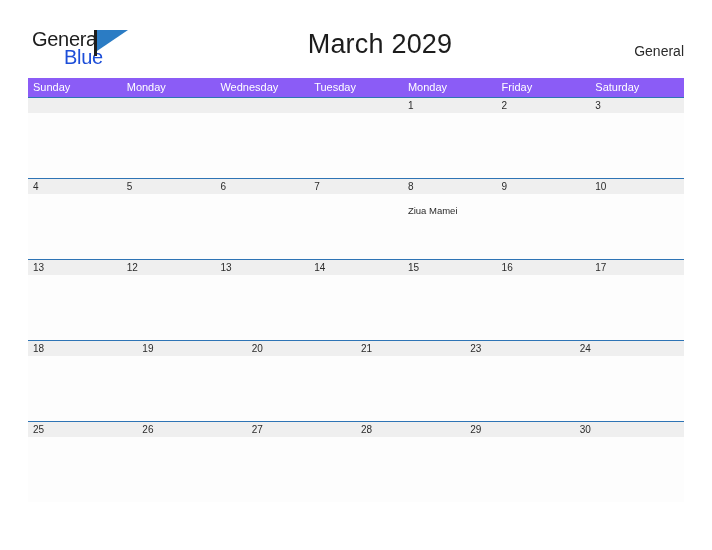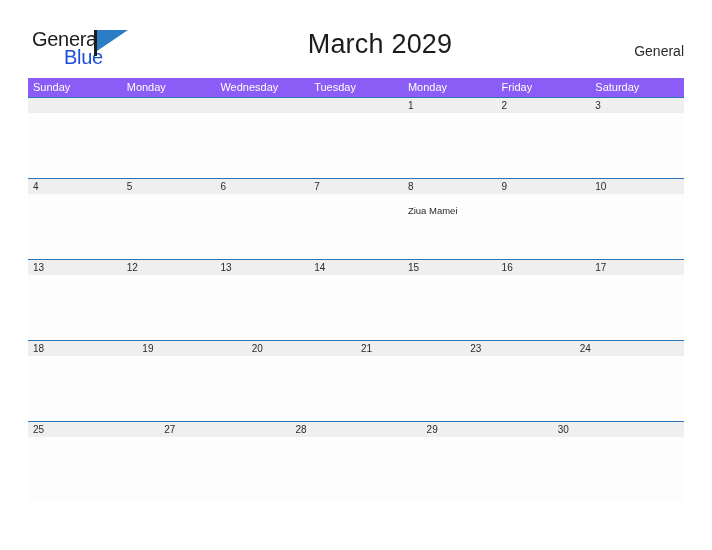--- a/index.html
+++ b/index.html
@@ -376,20 +376,26 @@
           <div class="week-rule"></div>
           <div class="week-body">
             <div class="day-cell">
               <div class="day-band">
                 <span class="day-num">25</span>
               </div>
               <div class="day-events"></div>
             </div>
             <div class="day-cell">
               <div class="day-band">
+                <span class="day-num">26</span>
+              </div>
+              <div class="day-events"></div>
+            </div>
+            <div class="day-cell">
+              <div class="day-band">
                 <span class="day-num">27</span>
               </div>
               <div class="day-events"></div>
             </div>
             <div class="day-cell">
               <div class="day-band">
                 <span class="day-num">28</span>
               </div>
               <div class="day-events"></div>
             </div>

